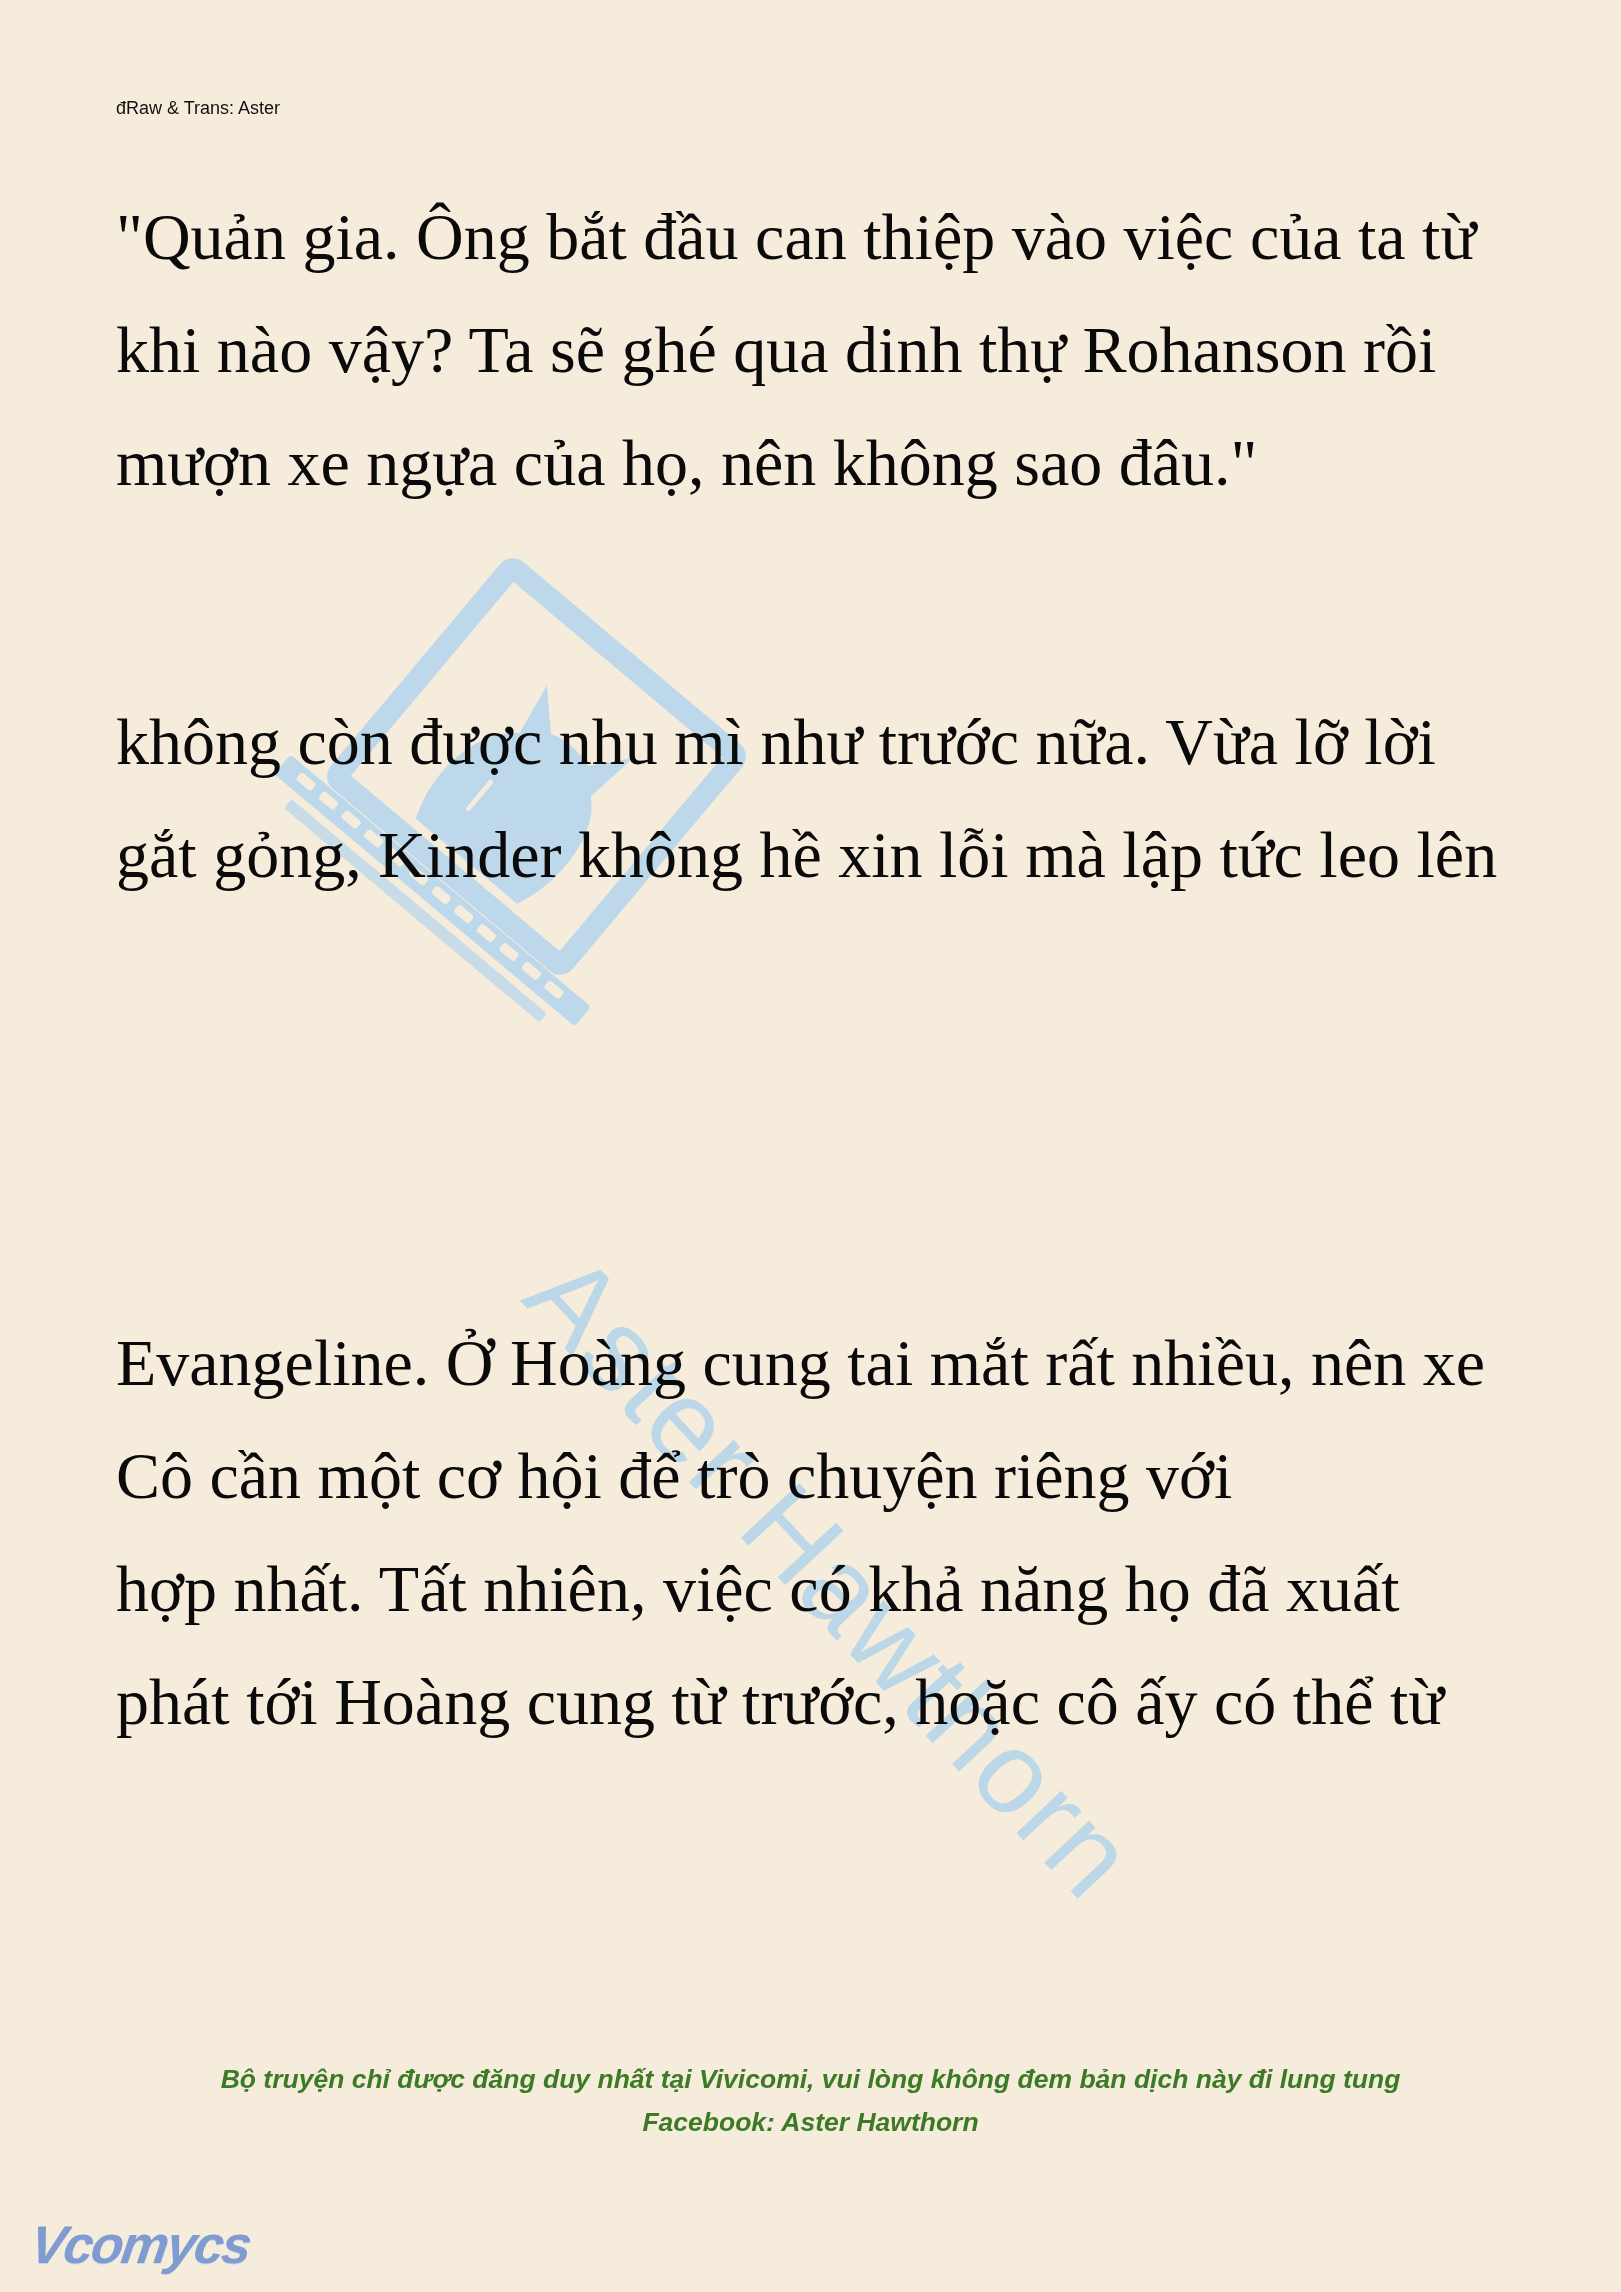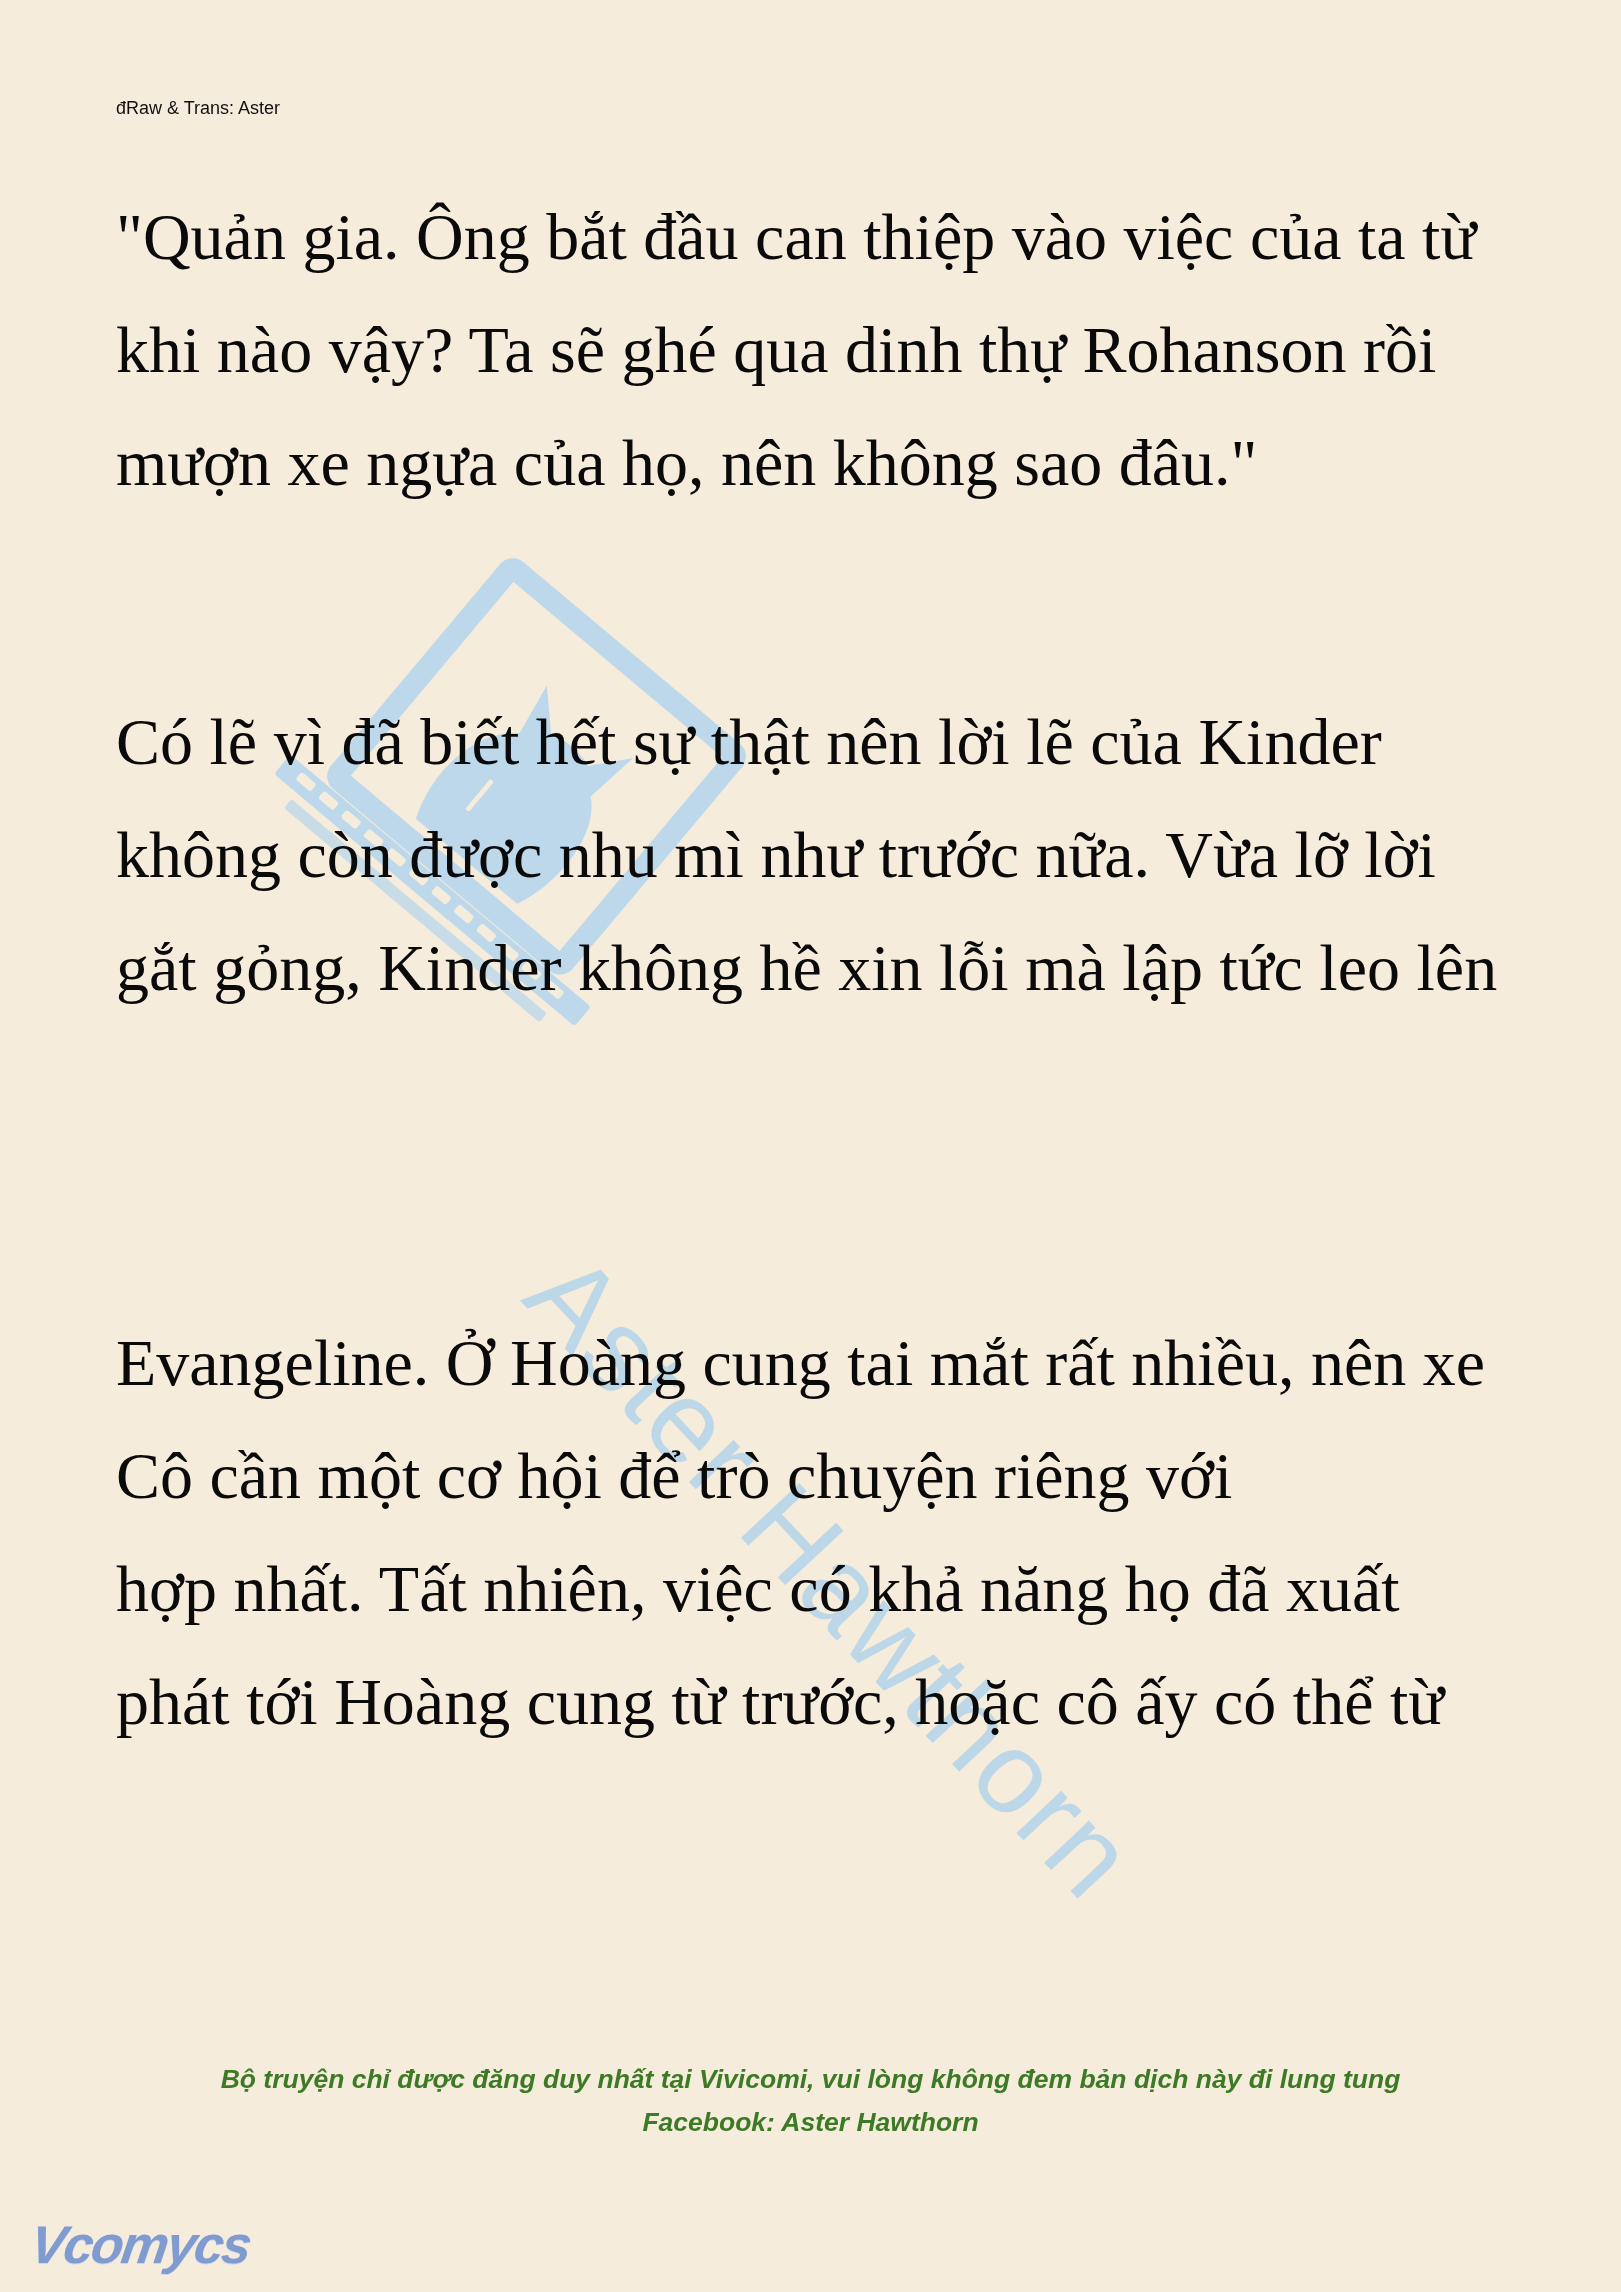--- a/index.html
+++ b/index.html
@@ -147,21 +147,20 @@
 
   <div class="header-credit">đRaw &amp; Trans: Aster</div>
 
   <div class="body-text para-1">
     <span class="line">"Quản gia. Ông bắt đầu can thiệp vào việc của ta từ</span>
     <span class="line">khi nào vậy? Ta sẽ ghé qua dinh thự Rohanson rồi</span>
     <span class="line">mượn xe ngựa của họ, nên không sao đâu."</span>
   </div>
 
   <div class="body-text para-2">
-    <span class="line">Có lẽ vì đã biết hết sự thật nên lời lẽ của Kinder</span>
     <span class="line">không còn được nhu mì như trước nữa. Vừa lỡ lời</span>
     <span class="line">gắt gỏng, Kinder không hề xin lỗi mà lập tức leo lên</span>
   </div>
 
   <div class="body-text para-3">
     <span class="line">Evangeline. Ở Hoàng cung tai mắt rất nhiều, nên xe</span>
     <span class="line">Cô cần một cơ hội để trò chuyện riêng với</span>
     <span class="line">hợp nhất. Tất nhiên, việc có khả năng họ đã xuất</span>
     <span class="line">phát tới Hoàng cung từ trước, hoặc cô ấy có thể từ</span>
   </div>

